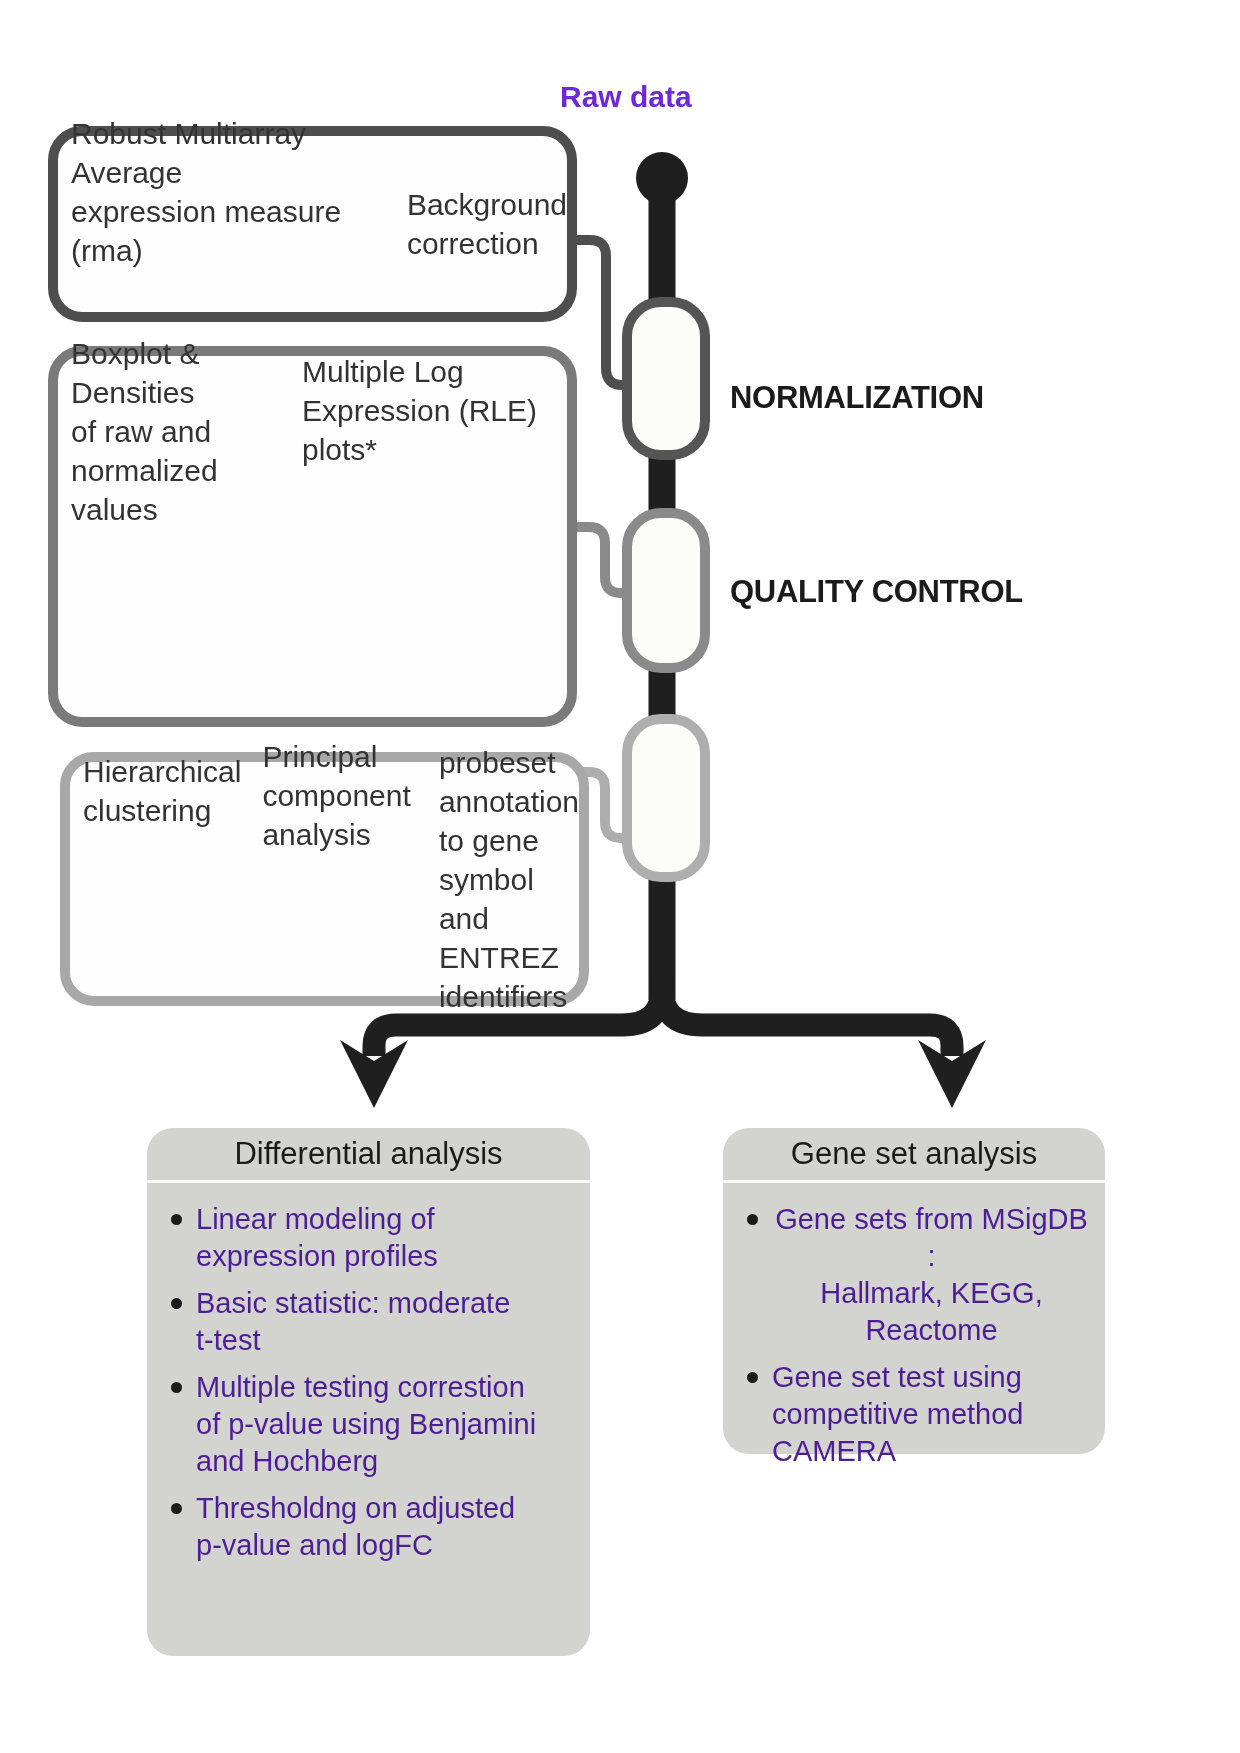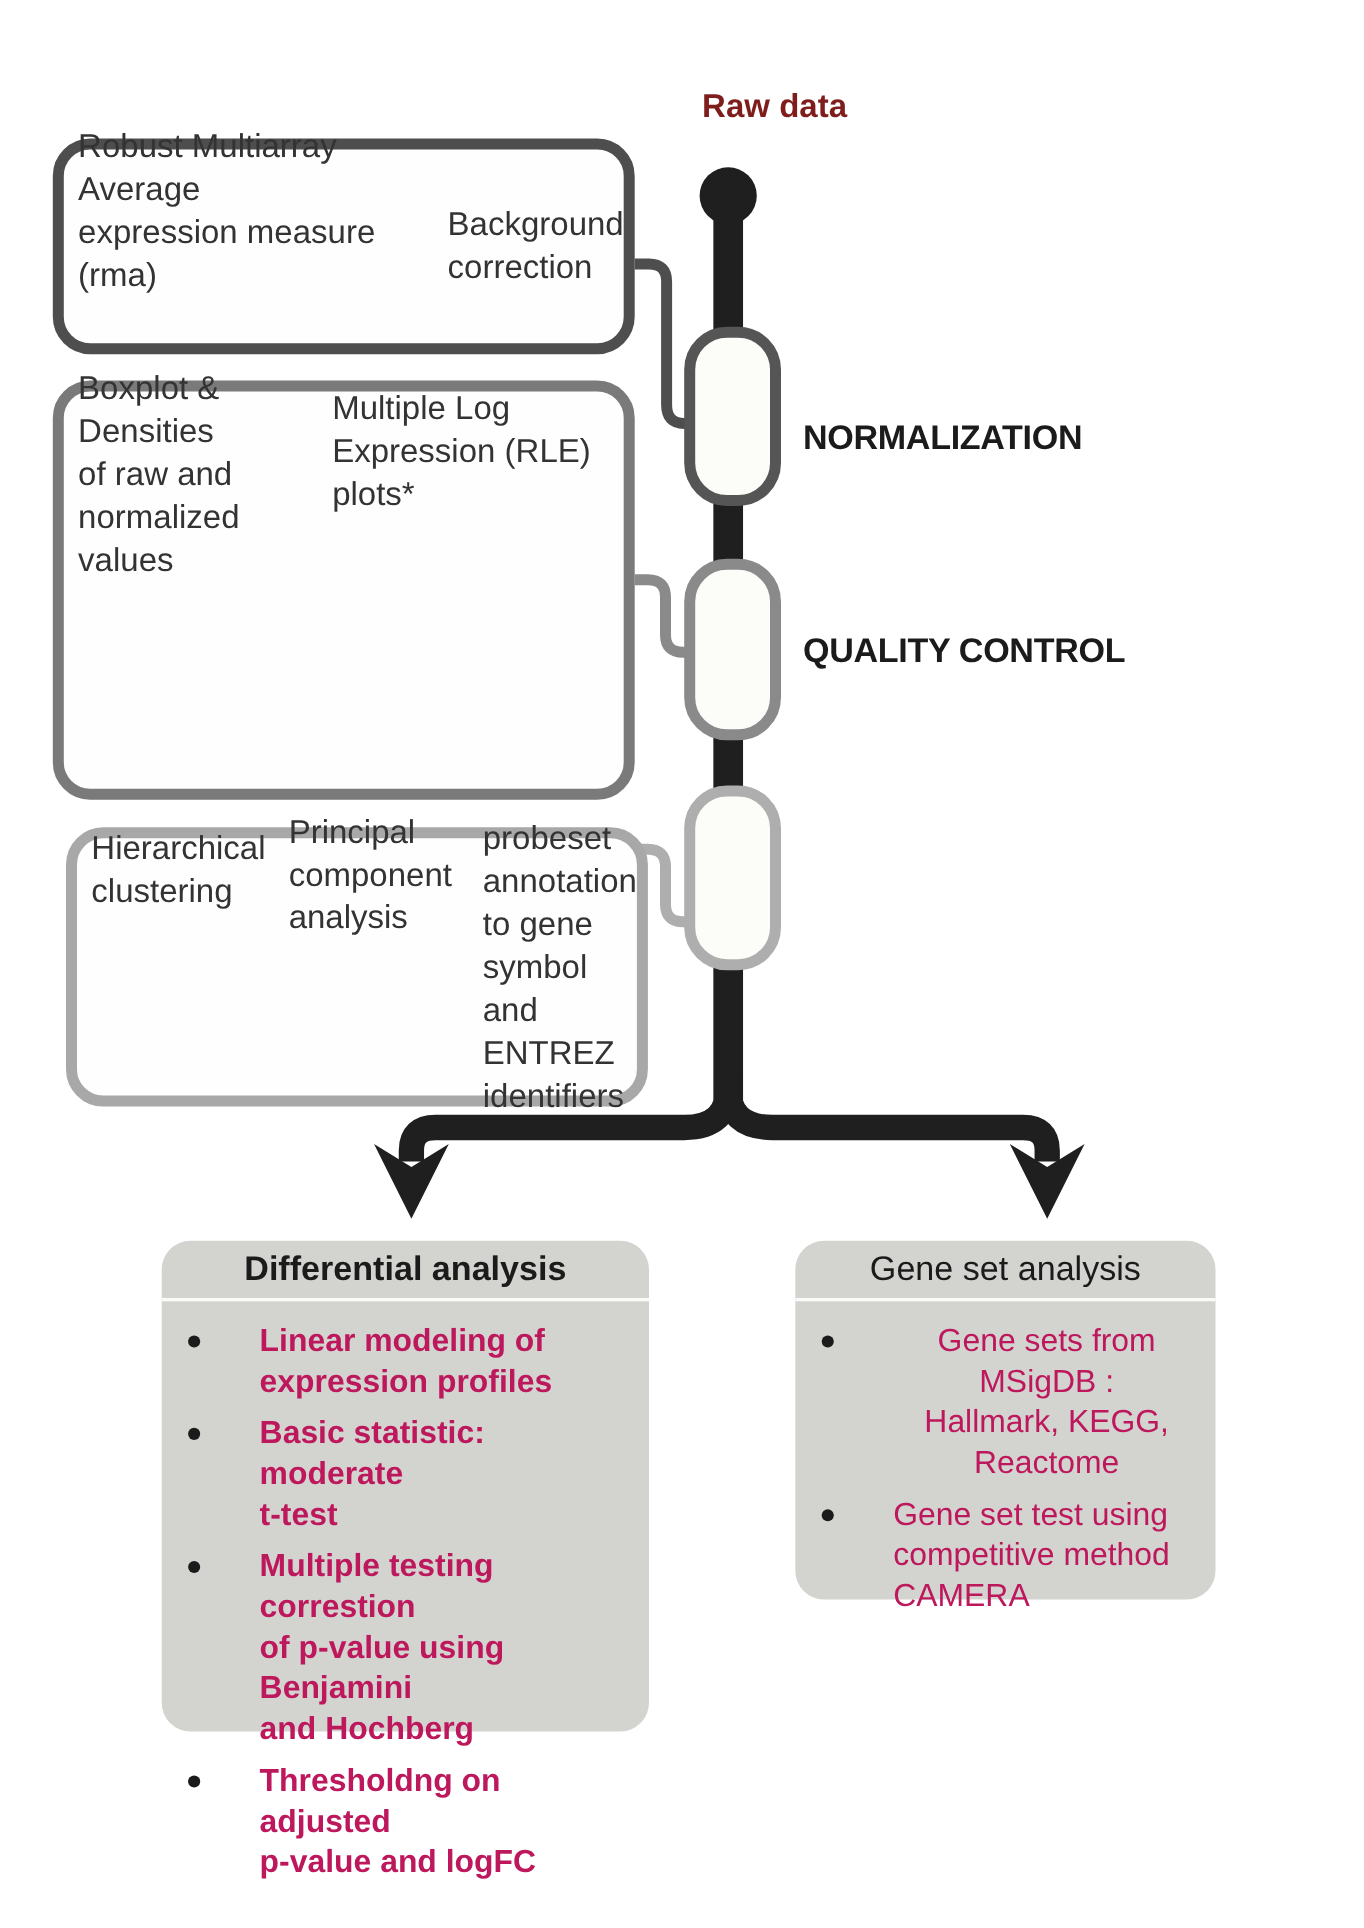--- a/index.html
+++ b/index.html
@@ -23,22 +23,22 @@
   .dash{height:5px; margin:0 4px; flex:0 0 auto;}
   .dash.s1{background:repeating-linear-gradient(90deg,#5a5a5a 0 14px,transparent 14px 25px);}
   .dash.s2{background:repeating-linear-gradient(90deg,#8a8a8a 0 14px,transparent 14px 25px);}
   .dash.s3{background:repeating-linear-gradient(90deg,#b0b0b0 0 14px,transparent 14px 25px);}
   .b1{border:10px solid #4e4e4e; top:126px; height:196px;}
   .b2{border:10px solid #7a7a7a; top:346px; height:381px;}
   .b3{border:10px solid #a8a8a8; top:752px; height:254px;margin-left:12px;}
 
   
   .rawdata{
-    left:560px; top:80px; width:210px; text-align:right;
-    font-size:30px; font-weight:bold; color:#7f1d1d;
+    left:560px; top:80px; width:210px; text-align:left;
+    font-size:30px; font-weight:bold; color:#6d28d9;
   }
   .stagelabel{
     left:730px; font-size:31px; font-weight:bold; color:#1b1b1b;
     letter-spacing:-0.3px; white-space:pre-line; line-height:43px;
   }
 
   
   .resultbox{
     position:absolute; top:1128px; background:#d3d3d0; border-radius:26px;
     z-index:2; box-sizing:border-box; display:flex; flex-direction:column;
@@ -48,21 +48,21 @@
     font-size:31px; color:#1b1b1b;
   }
   .rsep{height:3px; background:#fafaf8; flex:0 0 auto;}
   .rbody{padding:18px 14px 10px 24px; display:flex; flex-direction:column; gap:10px;}
   .bullet{display:flex; align-items:flex-start;}
   .bullet .dot{
     flex:0 0 11px; width:11px; height:11px; border-radius:50%;
     background:#1b1b1b; margin:13px 14px 0 0;
   }
   .bullet .btext{
-    font-size:29px; line-height:37px; color:#be185d; white-space:pre-line; flex:1;margin-left:40px;
+    font-size:29px; line-height:37px; color:#4c1d95; white-space:pre-line; flex:1;
   }
   .btext.centered{text-align:center;}
 </style>
 </head>
 <body>
 
 <div class="canvas">
 
   <svg class="flow" width="1240" height="1753" viewBox="0 0 1240 1753">
 
@@ -110,21 +110,21 @@
 
   <div class="stepbox b3">
     <div class="row" style="height:58px;">Hierarchical clustering</div>
     <div class="dash s3"></div>
     <div class="row" style="height:66px;">Principal component analysis</div>
     <div class="dash s3"></div>
     <div class="row" style="flex:1;">probeset annotation to gene
 symbol and ENTREZ identifiers</div>
   </div>
 
-  <div class="resultbox" style="left:147px; width:443px; height:446px;font-weight:bold;">
+  <div class="resultbox" style="left:147px; width:443px; height:528px;">
     <div class="rtitle">Differential analysis</div>
     <div class="rsep"></div>
     <div class="rbody">
       <div class="bullet">
         <span class="dot"></span>
         <span class="btext">Linear modeling of
 expression profiles</span>
       </div>
       <div class="bullet">
         <span class="dot"></span>

